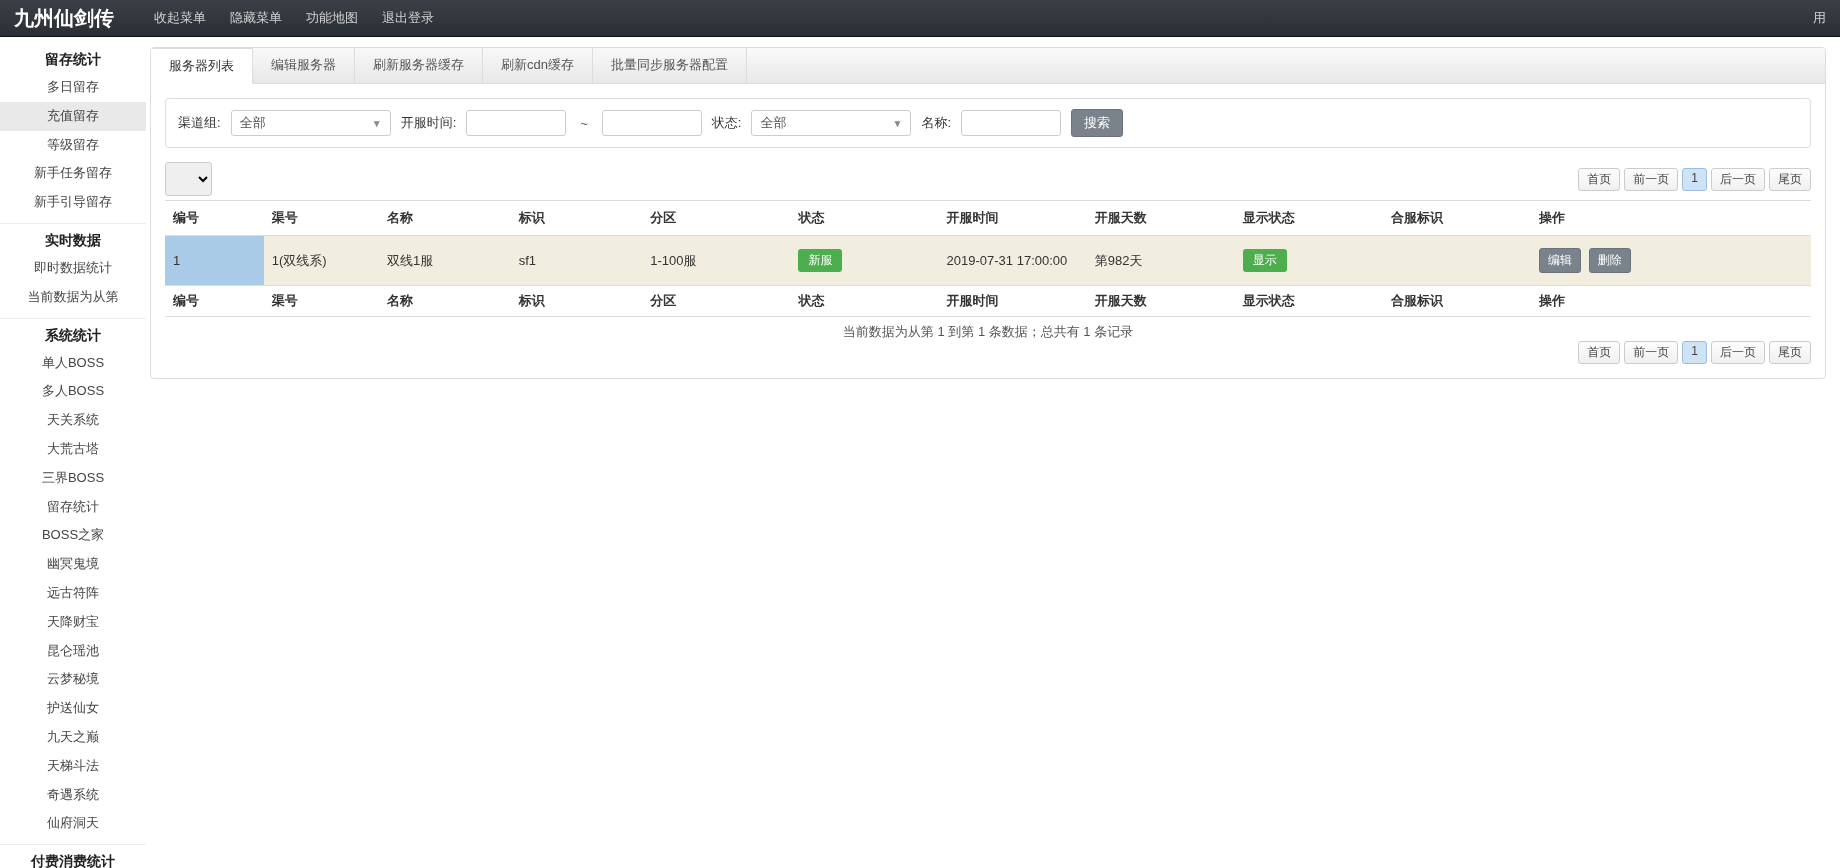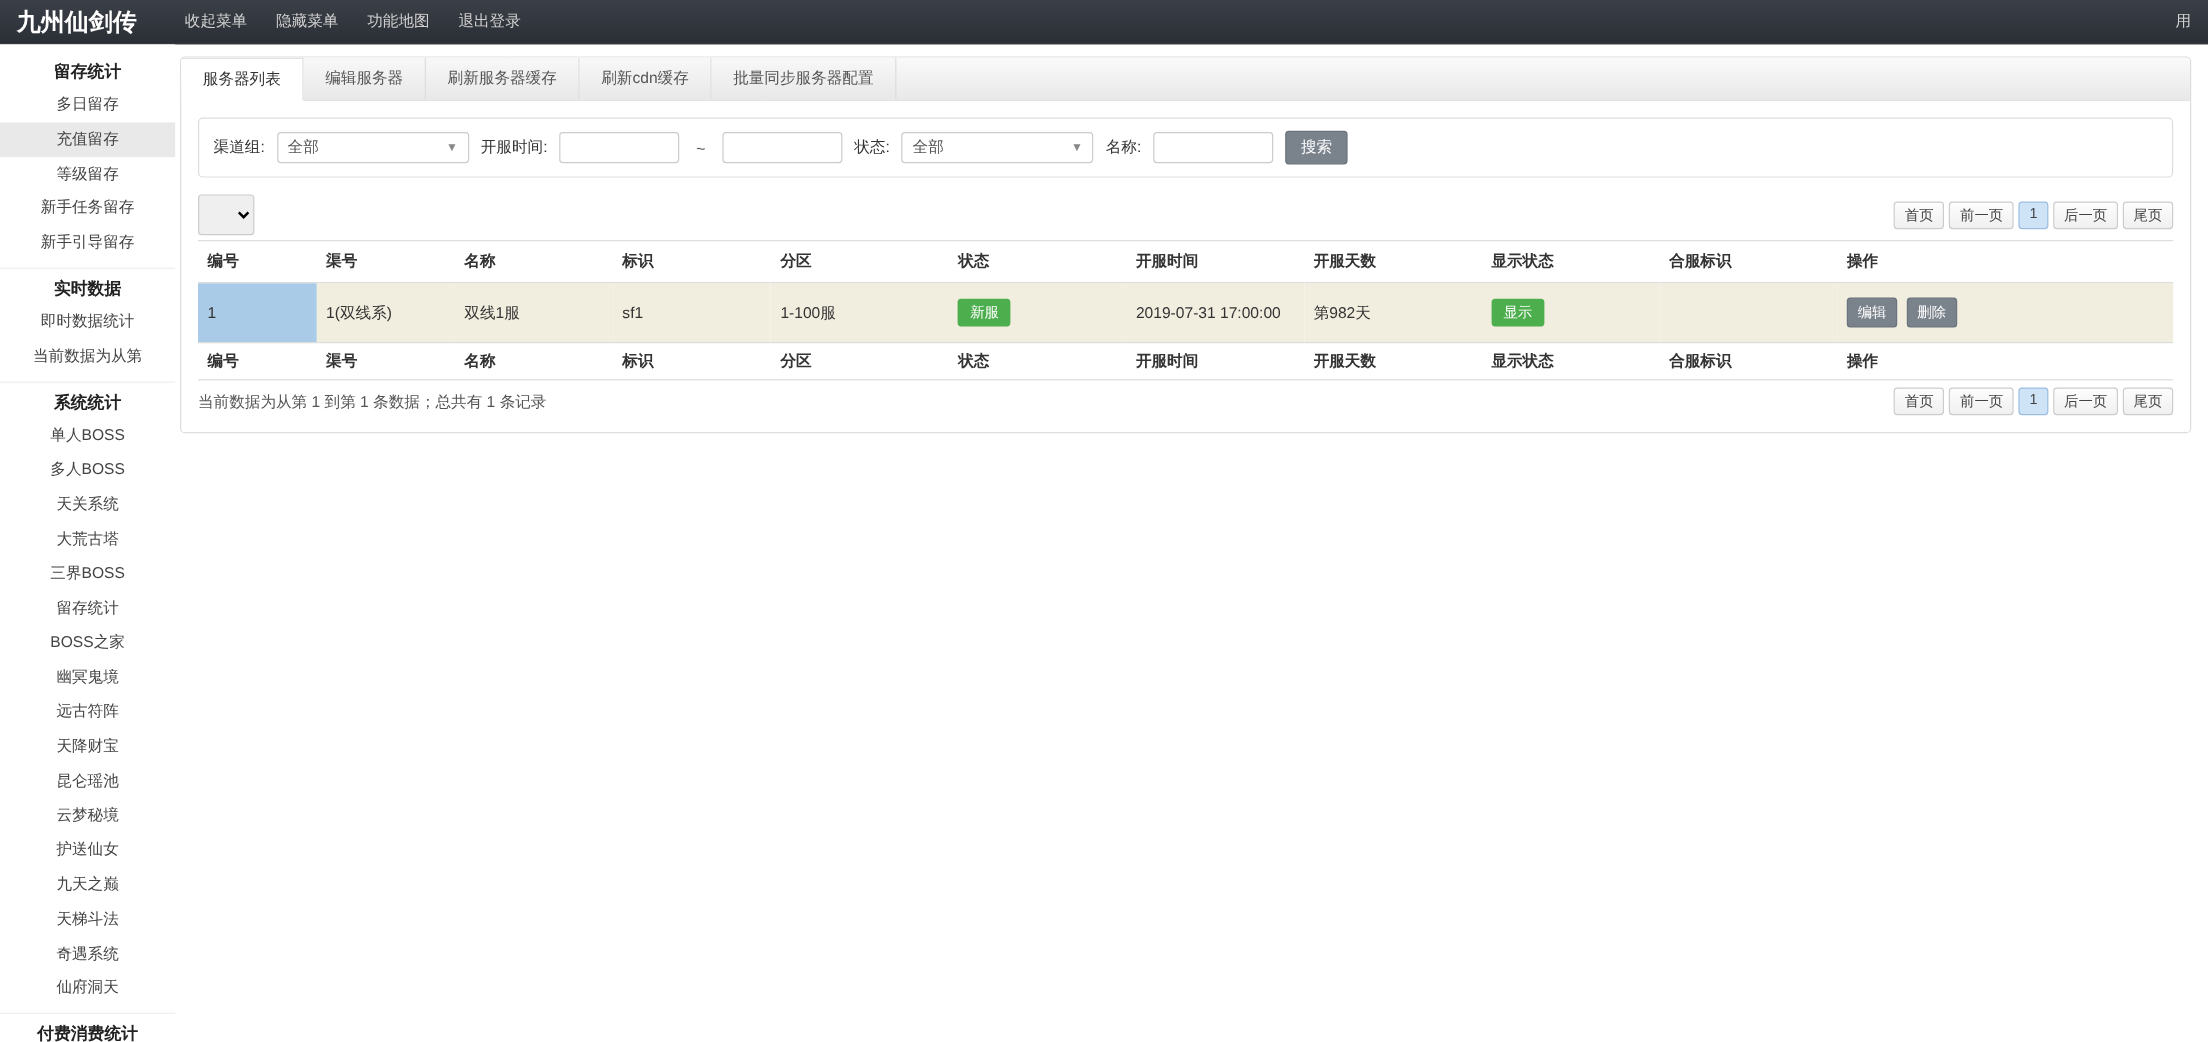--- a/index.html
+++ b/index.html
@@ -52,21 +52,21 @@
   
   table.data { width: 100%; border-collapse: collapse; font-size: 13px; }
   table.data thead th { text-align: left; font-weight: bold; padding: 8px 8px; border-top: 1px solid #ddd; border-bottom: 1px solid #ddd; background: #fff; color: #333; }
   table.data tbody td { padding: 12px 8px; border-bottom: 1px solid #ddd; background: #f1eedf; color: #333; vertical-align: middle; }
   table.data tbody td.idcell { background: #a9cbe8; }
   table.data tfoot th { text-align: left; font-weight: bold; padding: 6px 8px; border-top: 1px solid #ddd; border-bottom: 1px solid #ddd; background: #fff; color: #333; }
   
   .badge-green { display: inline-block; background: #4cae4c; color: #fff; border-radius: 3px; padding: 3px 10px; font-size: 12px; }
   .btn-mini { display: inline-block; background: #7a828c; color: #fff; border-radius: 3px; padding: 3px 8px; font-size: 12px; cursor: pointer; border: 1px solid #6a727c; margin-right: 4px; }
   
-  .table-footer { display: flex; align-items: center; padding: 6px 0 0; font-size: 13px; color: #555; }
+  .table-footer { display: flex; align-items: center; padding: 6px 0 0; font-size: 13px; color: #555; flex-direction: column; }
 </style>
 </head>
 <body>
 
 <div class="topnav">
   <div class="brand">九州仙剑传</div>
   <div class="topnav-links">
     <a href="#">收起菜单</a>
     <a href="#">隐藏菜单</a>
     <a href="#">功能地图</a>

